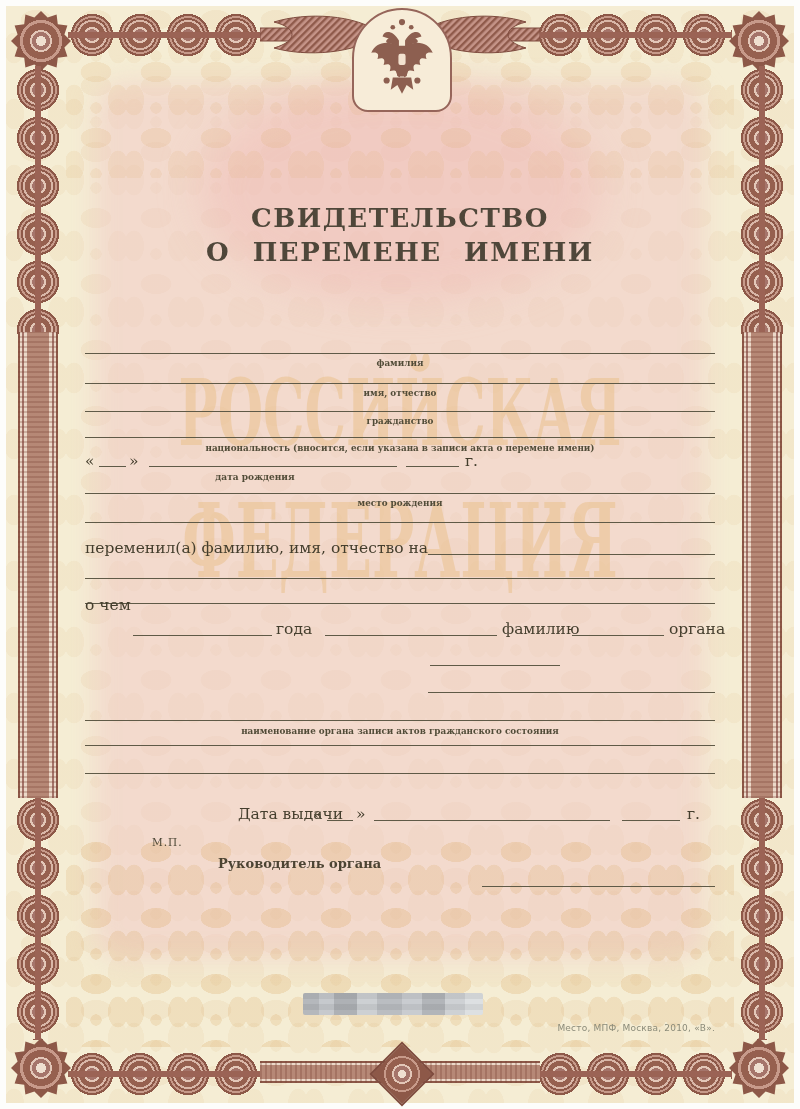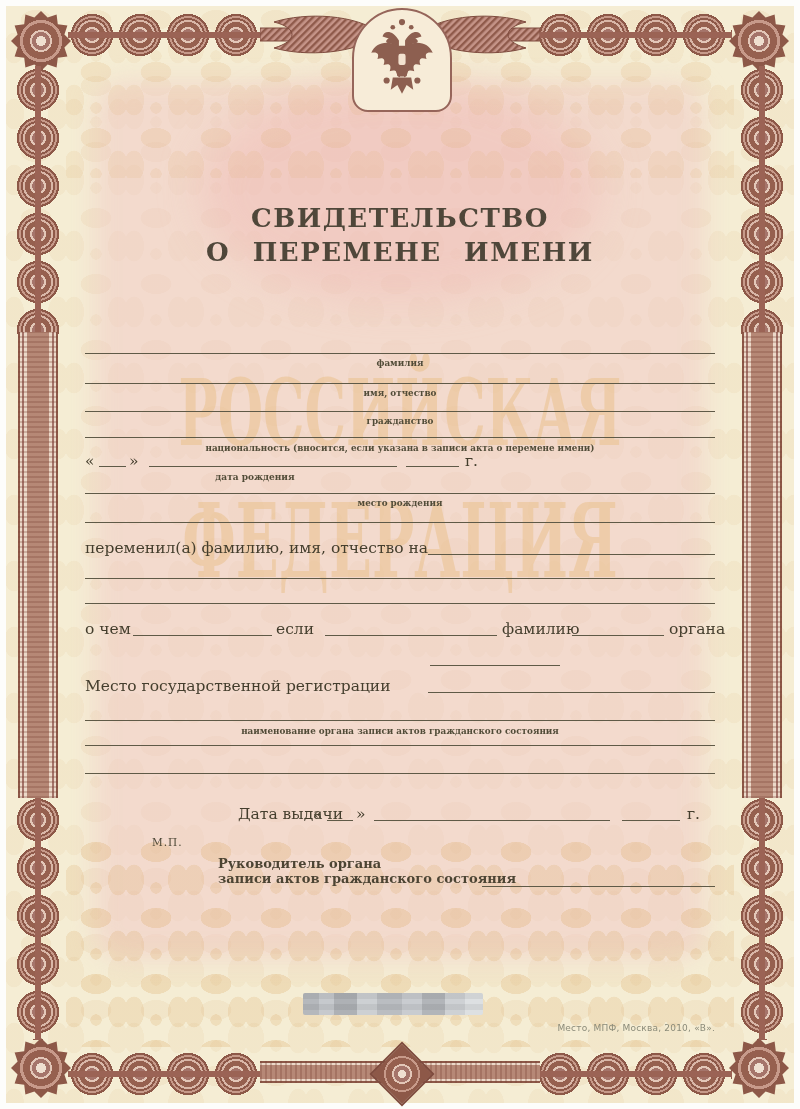--- a/index.html
+++ b/index.html
@@ -161,46 +161,44 @@
   <div class="e ln" style="left:85px;width:630px;top:493px;"></div>
   <div class="e lbl lblc" style="top:497px;">место рождения</div>
 
   <div class="e ln" style="left:85px;width:630px;top:522px;"></div>
 
   <div class="e txt" style="left:85px;top:539px;text-align:center;">переменил(а) фамилию, имя, отчество на</div>
   <div class="e ln" style="left:428px;width:287px;top:554px;"></div>
   <div class="e ln" style="left:85px;width:630px;top:578px;"></div>
   <div class="e ln" style="left:85px;width:630px;top:603px;"></div>
 
-  <div class="e txt" style="left:85px;top:620px;">о чем</div>
+  <div class="e txt" style="left:85px;top:596px;">о чем</div>
   <div class="e ln" style="left:133px;width:139px;top:635px;"></div>
-  <div class="e txt" style="left:276px;top:620px;">если</div>
+  <div class="e txt" style="left:276px;top:620px;">года</div>
   <div class="e ln" style="left:325px;width:172px;top:635px;"></div>
   <div class="e txt" style="left:502px;top:620px;">фамилию</div>
   <div class="e ln" style="left:572px;width:92px;top:635px;"></div>
   <div class="e txt" style="left:669px;top:620px;">органа</div>
 
   <div class="e ln" style="left:430px;width:130px;top:665px;"></div>
 
-  <div class="e txt" style="left:85px;top:677px;">Место государственной регистрации</div>
   <div class="e ln" style="left:428px;width:287px;top:692px;"></div>
 
   <div class="e ln" style="left:85px;width:630px;top:720px;"></div>
   <div class="e lbl lblc" style="top:725px;">наименование органа записи актов гражданского состояния</div>
   <div class="e ln" style="left:85px;width:630px;top:745px;"></div>
   <div class="e ln" style="left:85px;width:630px;top:773px;"></div>
 
   <div class="e txt" style="left:218px;top:805px;margin-left:20px;">Дата выдачи</div>
   <div class="e txt" style="left:313px;top:805px;">«</div>
   <div class="e ln" style="left:327px;width:26px;top:820px;"></div>
   <div class="e txt" style="left:356px;top:805px;">»</div>
   <div class="e ln" style="left:374px;width:236px;top:820px;"></div>
   <div class="e ln" style="left:622px;width:58px;top:820px;"></div>
   <div class="e txt" style="left:687px;top:805px;">г.</div>
 
   <div class="e seal" style="left:152px;top:836px;">М.П.</div>
   <div class="e head" style="left:218px;top:857px;">Руководитель органа</div>
-  <div class="e head" style="left:218px;top:872px;">записи актов гражданского состояния</div>
   <div class="e ln" style="left:482px;width:233px;top:886px;"></div>
 
   <div class="e serial"></div>
   <div class="e imprint" style="left:500px;width:215px;top:1023px;">Место, МПФ, Москва, 2010, «В».</div>
 </div>
 
 </body></html>

